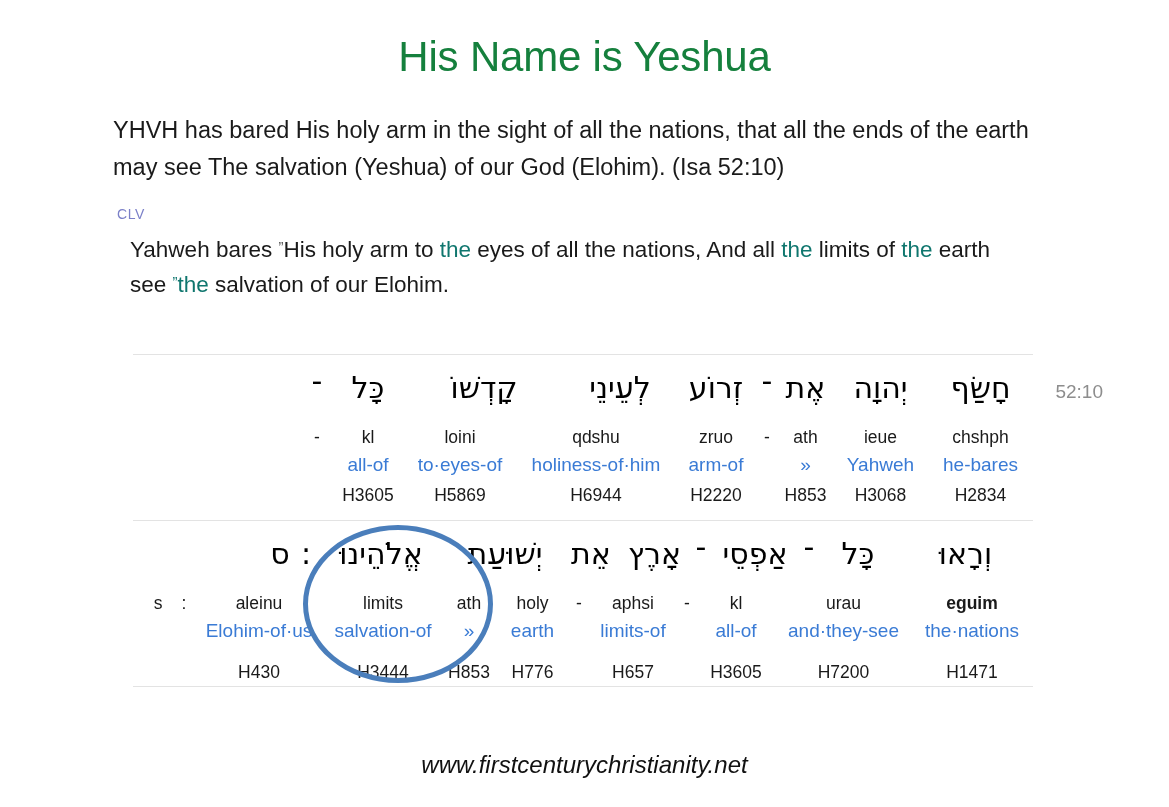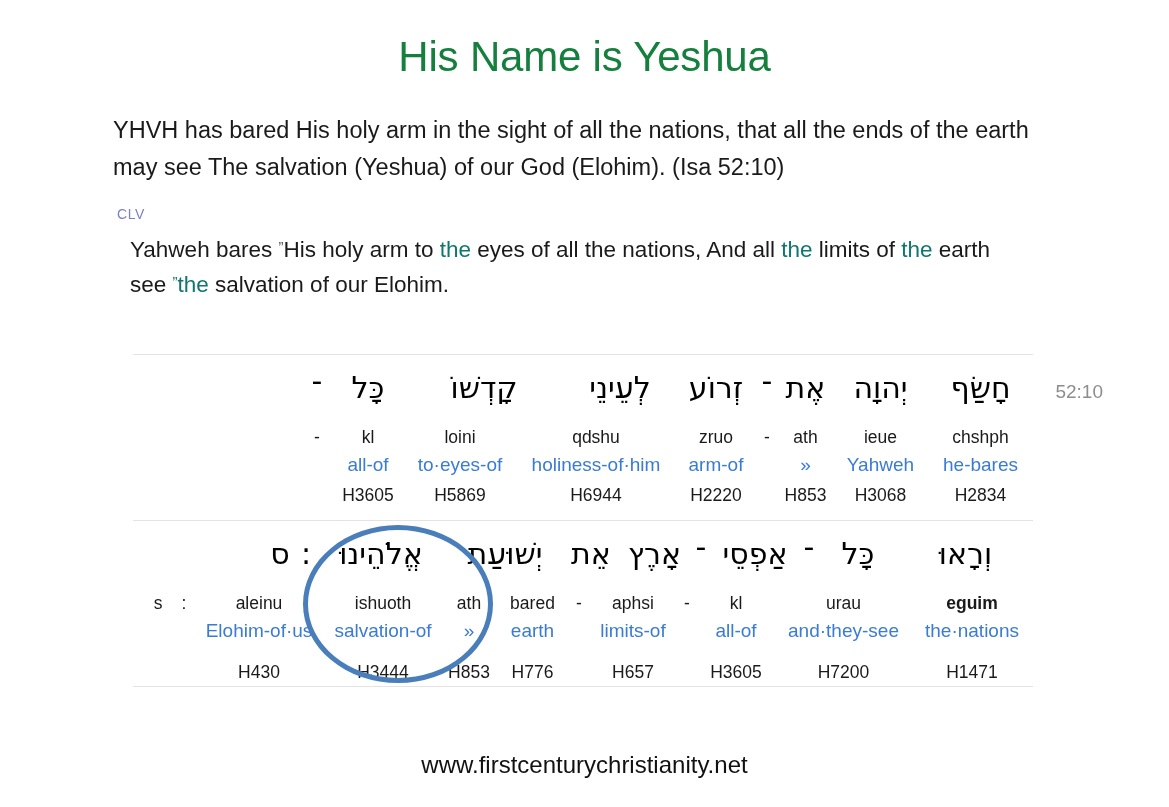--- a/index.html
+++ b/index.html
@@ -155,20 +155,21 @@
 
   
   .footer {
     position: absolute;
     left: 0;
     top: 751px;
     width: 1169px;
     text-align: center;
     font-size: 24px;
     color: #111111;
+    font-style: italic;
   }
 </style>
 </head>
 <body>
 
 <div id="slide">
 
   <div class="title">His Name is Yeshua</div>
 
   <div class="intro">YHVH has bared His holy arm in the sight of all the nations, that all the ends of the earth may see The salvation (Yeshua) of our God (Elohim). (Isa 52:10)</div>
@@ -240,23 +241,23 @@
           <div class="cell heb" style="width: 22px;">:</div>
           <div class="cell heb" style="width: 30px;">ס</div>
         </div>
       <div class="vline line-trans">
           <div class="cell trans" style="width: 122px; font-weight: bold;">eguim</div>
           <div class="cell trans" style="width: 135px;">urau</div>
           <div class="cell trans" style="width: 80px;">kl</div>
           <div class="cell trans" style="width: 18px;">-</div>
           <div class="cell trans" style="width: 90px;">aphsi</div>
           <div class="cell trans" style="width: 18px;">-</div>
-          <div class="cell trans" style="width: 75px;">bared</div>
+          <div class="cell trans" style="width: 75px;">holy</div>
           <div class="cell trans" style="width: 52px;">ath</div>
-          <div class="cell trans" style="width: 120px;">ishuoth</div>
+          <div class="cell trans" style="width: 120px;">limits</div>
           <div class="cell trans" style="width: 128px;">aleinu</div>
           <div class="cell trans" style="width: 22px;">:</div>
           <div class="cell trans" style="width: 30px;">s</div>
         </div>
       <div class="vline line-gloss">
           <div class="cell gloss" style="width: 122px;">the·nations</div>
           <div class="cell gloss" style="width: 135px;">and·they-see</div>
           <div class="cell gloss" style="width: 80px;">all-of</div>
           <div class="cell gloss" style="width: 18px;"></div>
           <div class="cell gloss" style="width: 90px;">limits-of</div>

